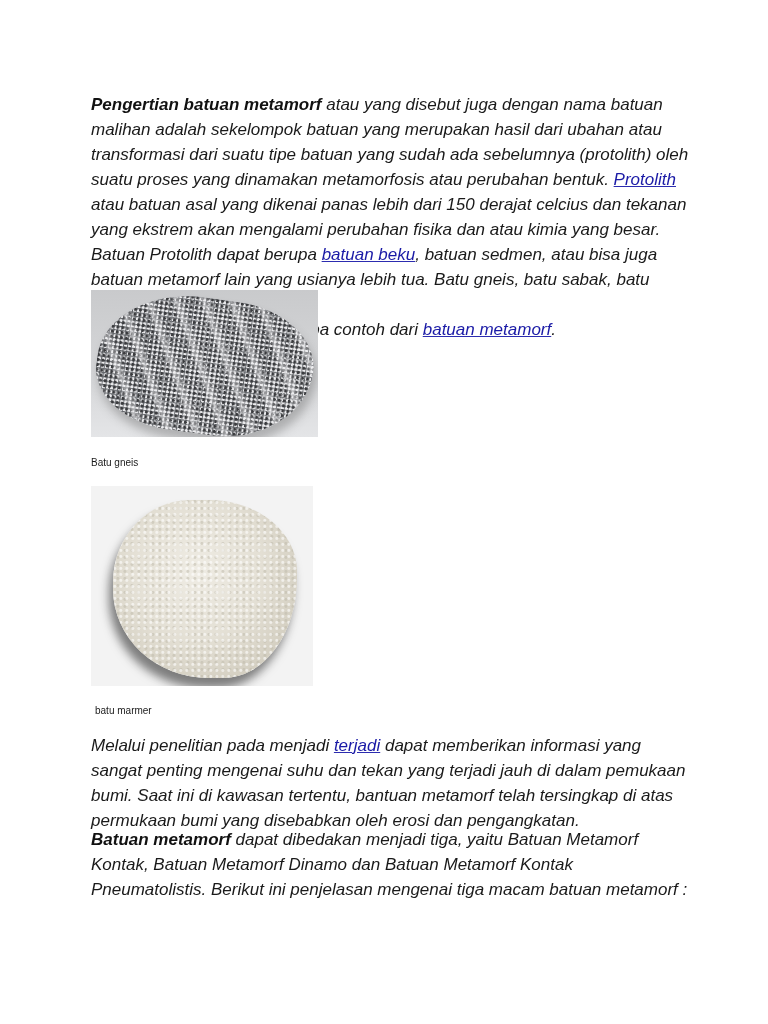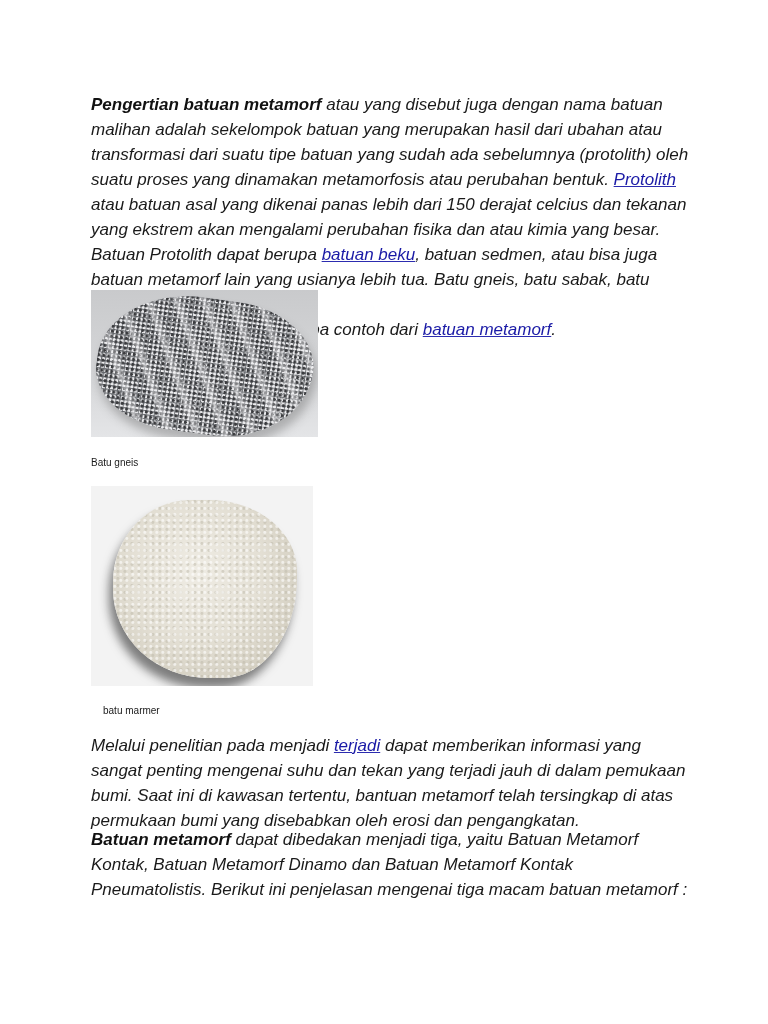--- a/index.html
+++ b/index.html
@@ -41,21 +41,21 @@
     position: absolute; left: 22px; top: 14px; width: 184px; height: 178px;
     border-radius: 42% 48% 40% 52% / 46% 40% 56% 50%;
     background:
       radial-gradient(circle at 30% 40%, rgba(255,255,255,0.6) 0 1px, transparent 2px) 0 0/6px 6px,
       radial-gradient(circle at 70% 20%, rgba(190,185,170,0.5) 0 1px, transparent 2px) 0 0/7px 7px,
       radial-gradient(ellipse at 45% 40%, #efece4 0%, #e4e0d5 45%, #d2cdbf 80%, #b9b3a3 100%);
     box-shadow: -4px 10px 10px rgba(30,30,30,0.55);
   }
 
   .cap-gneiss { position: absolute; left: 0; top: 361px; }
-  .cap-marble { position: absolute; left: 12px; top: 609px; }
+  .cap-marble { position: absolute; left: 4px; top: 609px; }
   .p1 { position: absolute; left: 0; top: 0; }
   .p2 { position: absolute; left: 0; top: 641px; }
   .p3 { position: absolute; left: 0; top: 735px; }
 </style>
 </head>
 <body>
 
 <div class="page">
 
   <p class="para p1"><b>Pengertian batuan metamorf</b><span> atau yang disebut juga dengan nama batuan malihan adalah sekelompok batuan yang merupakan hasil dari ubahan atau transformasi dari suatu tipe batuan yang sudah ada sebelumnya (protolith) oleh suatu proses yang dinamakan metamorfosis atau perubahan bentuk. </span><a class="link">Protolith</a><span> atau batuan asal yang dikenai panas lebih dari 150 derajat celcius dan tekanan yang ekstrem akan mengalami perubahan fisika dan atau kimia yang besar. Batuan Protolith dapat berupa </span><a class="link">batuan beku</a><span>, batuan sedmen, atau bisa juga batuan metamorf lain yang usianya lebih tua. Batu gneis, batu sabak, batu marmer dan</span><br><span>batu skist merupakan beberapa contoh dari </span><a class="link">batuan metamorf</a><span>.</span></p>

